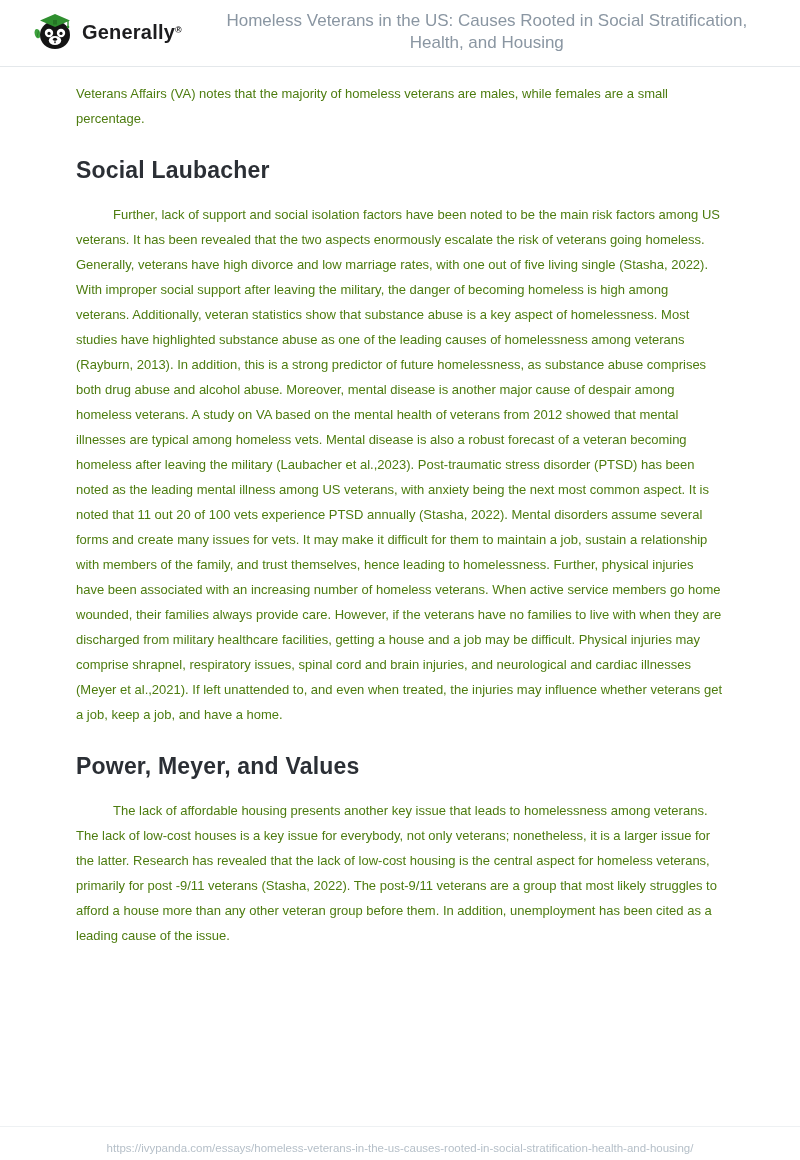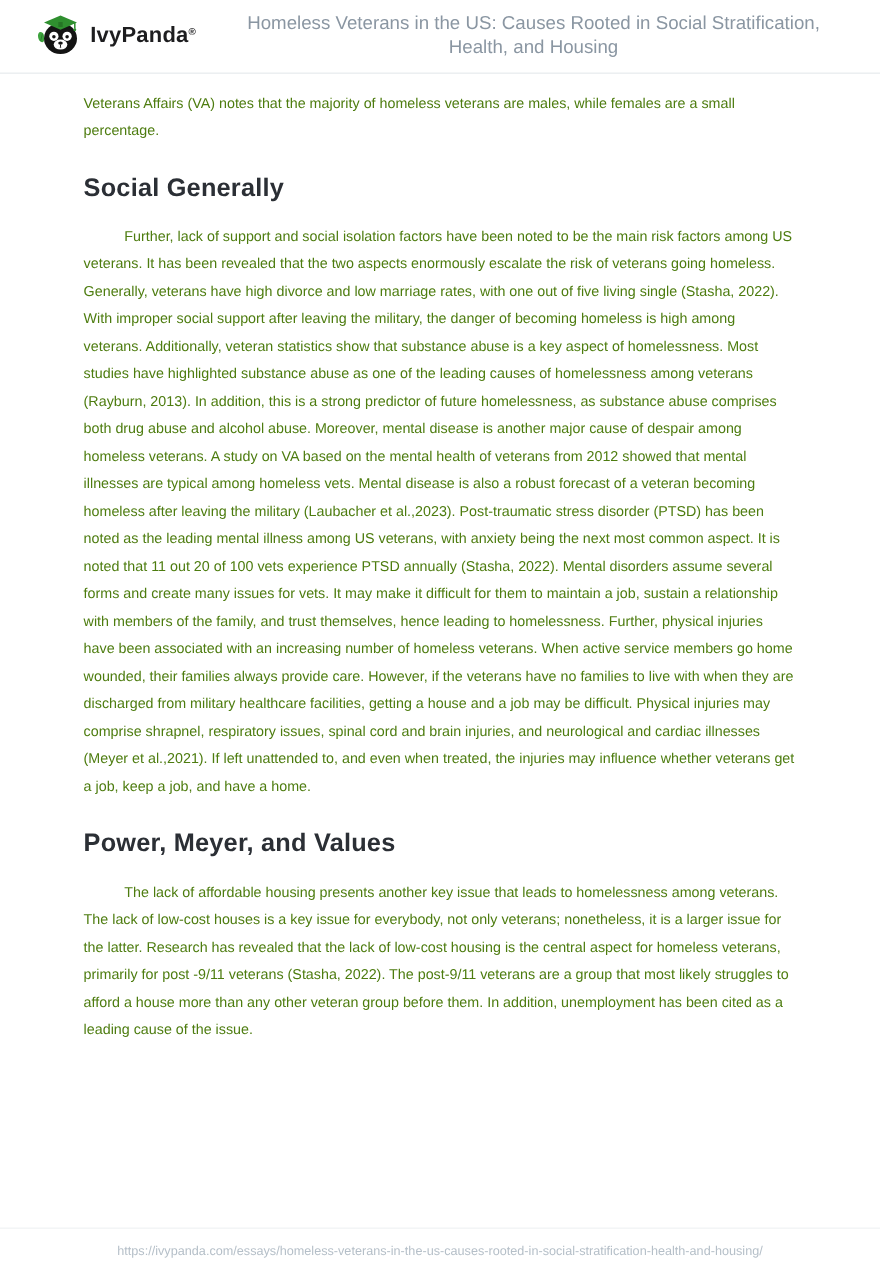--- a/index.html
+++ b/index.html
@@ -70,21 +70,21 @@
     font-weight: 700;
     color: #2b2f35;
     margin: 26px 0 18px 0;
     letter-spacing: 0.2px;
   }
 
   
   .footer {
     flex: 0 0 auto;
     border-top: 1px solid #eef1f3;
-    padding: 11px 20px 14px 20px;
+    padding: 11px 20px 4px 20px;
     text-align: center;
   }
   .footer-url {
     font-size: 11.5px;
     color: #b5bfc8;
     text-decoration: none;
     cursor: pointer;
   }
 </style>
 </head>
@@ -111,30 +111,30 @@
           <ellipse cx="23" cy="28.2" rx="2.1" ry="1.5" fill="#141414"></ellipse>
           <path d="M23 29.7 L23 31.2 M23 31.2 C21.8 32.6 24.2 32.6 23 31.2" stroke="#141414" stroke-width="0.9" fill="none"></path>
 
           <polygon points="23,3 38,9.5 23,16 8,9.5" fill="#2f8f2f"></polygon>
           <rect x="21" y="9" width="4" height="4.5" fill="#257525"></rect>
           <path d="M36 10 L36 15" stroke="#2f8f2f" stroke-width="1.4" fill="none"></path>
           <circle cx="36" cy="16" r="1.3" fill="#2f8f2f"></circle>
         </svg>
       </span>
       <span>
-        <span class="brand-name">IvyPanda</span><span class="reg">®</span>
+        <span class="brand-name">Generally</span><span class="reg">®</span>
       </span>
     </div>
     <div class="doc-title">Homeless Veterans in the US: Causes Rooted in Social Stratification, Health, and Housing</div>
   </header>
 
   <main class="content">
     <p class="para">Veterans Affairs (VA) notes that the majority of homeless veterans are males, while females are a small percentage.</p>
 
-    <h2 class="section-heading">Social Generally</h2>
+    <h2 class="section-heading">Social Laubacher</h2>
     <p class="para indent">Further, lack of support and social isolation factors have been noted to be the main risk factors among US veterans. It has been revealed that the two aspects enormously escalate the risk of veterans going homeless. Generally, veterans have high divorce and low marriage rates, with one out of five living single (Stasha, 2022). With improper social support after leaving the military, the danger of becoming homeless is high among veterans.  Additionally, veteran statistics show that substance abuse is a key aspect of homelessness. Most studies have highlighted substance abuse as one of the leading causes of homelessness among veterans (Rayburn, 2013). In addition, this is a strong predictor of future homelessness, as substance abuse comprises both drug abuse and alcohol abuse. Moreover, mental disease is another major cause of despair among homeless veterans. A study on VA based on the mental health of veterans from 2012 showed that mental illnesses are typical among homeless vets. Mental disease is also a robust forecast of a veteran becoming homeless after leaving the military (Laubacher et al.,2023).  Post-traumatic stress disorder (PTSD) has been noted as the leading mental illness among US veterans, with anxiety being the next most common aspect. It is noted that 11 out 20 of 100 vets experience PTSD annually (Stasha, 2022). Mental disorders assume several forms and create many issues for vets. It may make it difficult for them to maintain a job, sustain a relationship with members of the family, and trust themselves, hence leading to homelessness. Further, physical injuries have been associated with an increasing number of homeless veterans. When active service members go home wounded, their families always provide care. However, if the veterans have no families to live with when they are discharged from military healthcare facilities, getting a house and a job may be difficult. Physical injuries may comprise shrapnel, respiratory issues, spinal cord and brain injuries, and neurological and cardiac illnesses (Meyer et al.,2021). If left unattended to, and even when treated, the injuries may influence whether veterans get a job, keep a job, and have a home.</p>
 
     <h2 class="section-heading">Power, Meyer, and Values</h2>
     <p class="para indent">The lack of affordable housing presents another key issue that leads to homelessness among veterans. The lack of low-cost houses is a key issue for everybody, not only veterans; nonetheless, it is a larger issue for the latter. Research has revealed that the lack of low-cost housing is the central aspect for homeless veterans, primarily for post -9/11 veterans (Stasha, 2022). The post-9/11 veterans are a group that most likely struggles to afford a house more than any other veteran group before them.  In addition, unemployment has been cited as a leading cause of the issue.</p>
   </main>
 
   <footer class="footer">
     <a class="footer-url" href="#">https://ivypanda.com/essays/homeless-veterans-in-the-us-causes-rooted-in-social-stratification-health-and-housing/</a>
   </footer>
 

